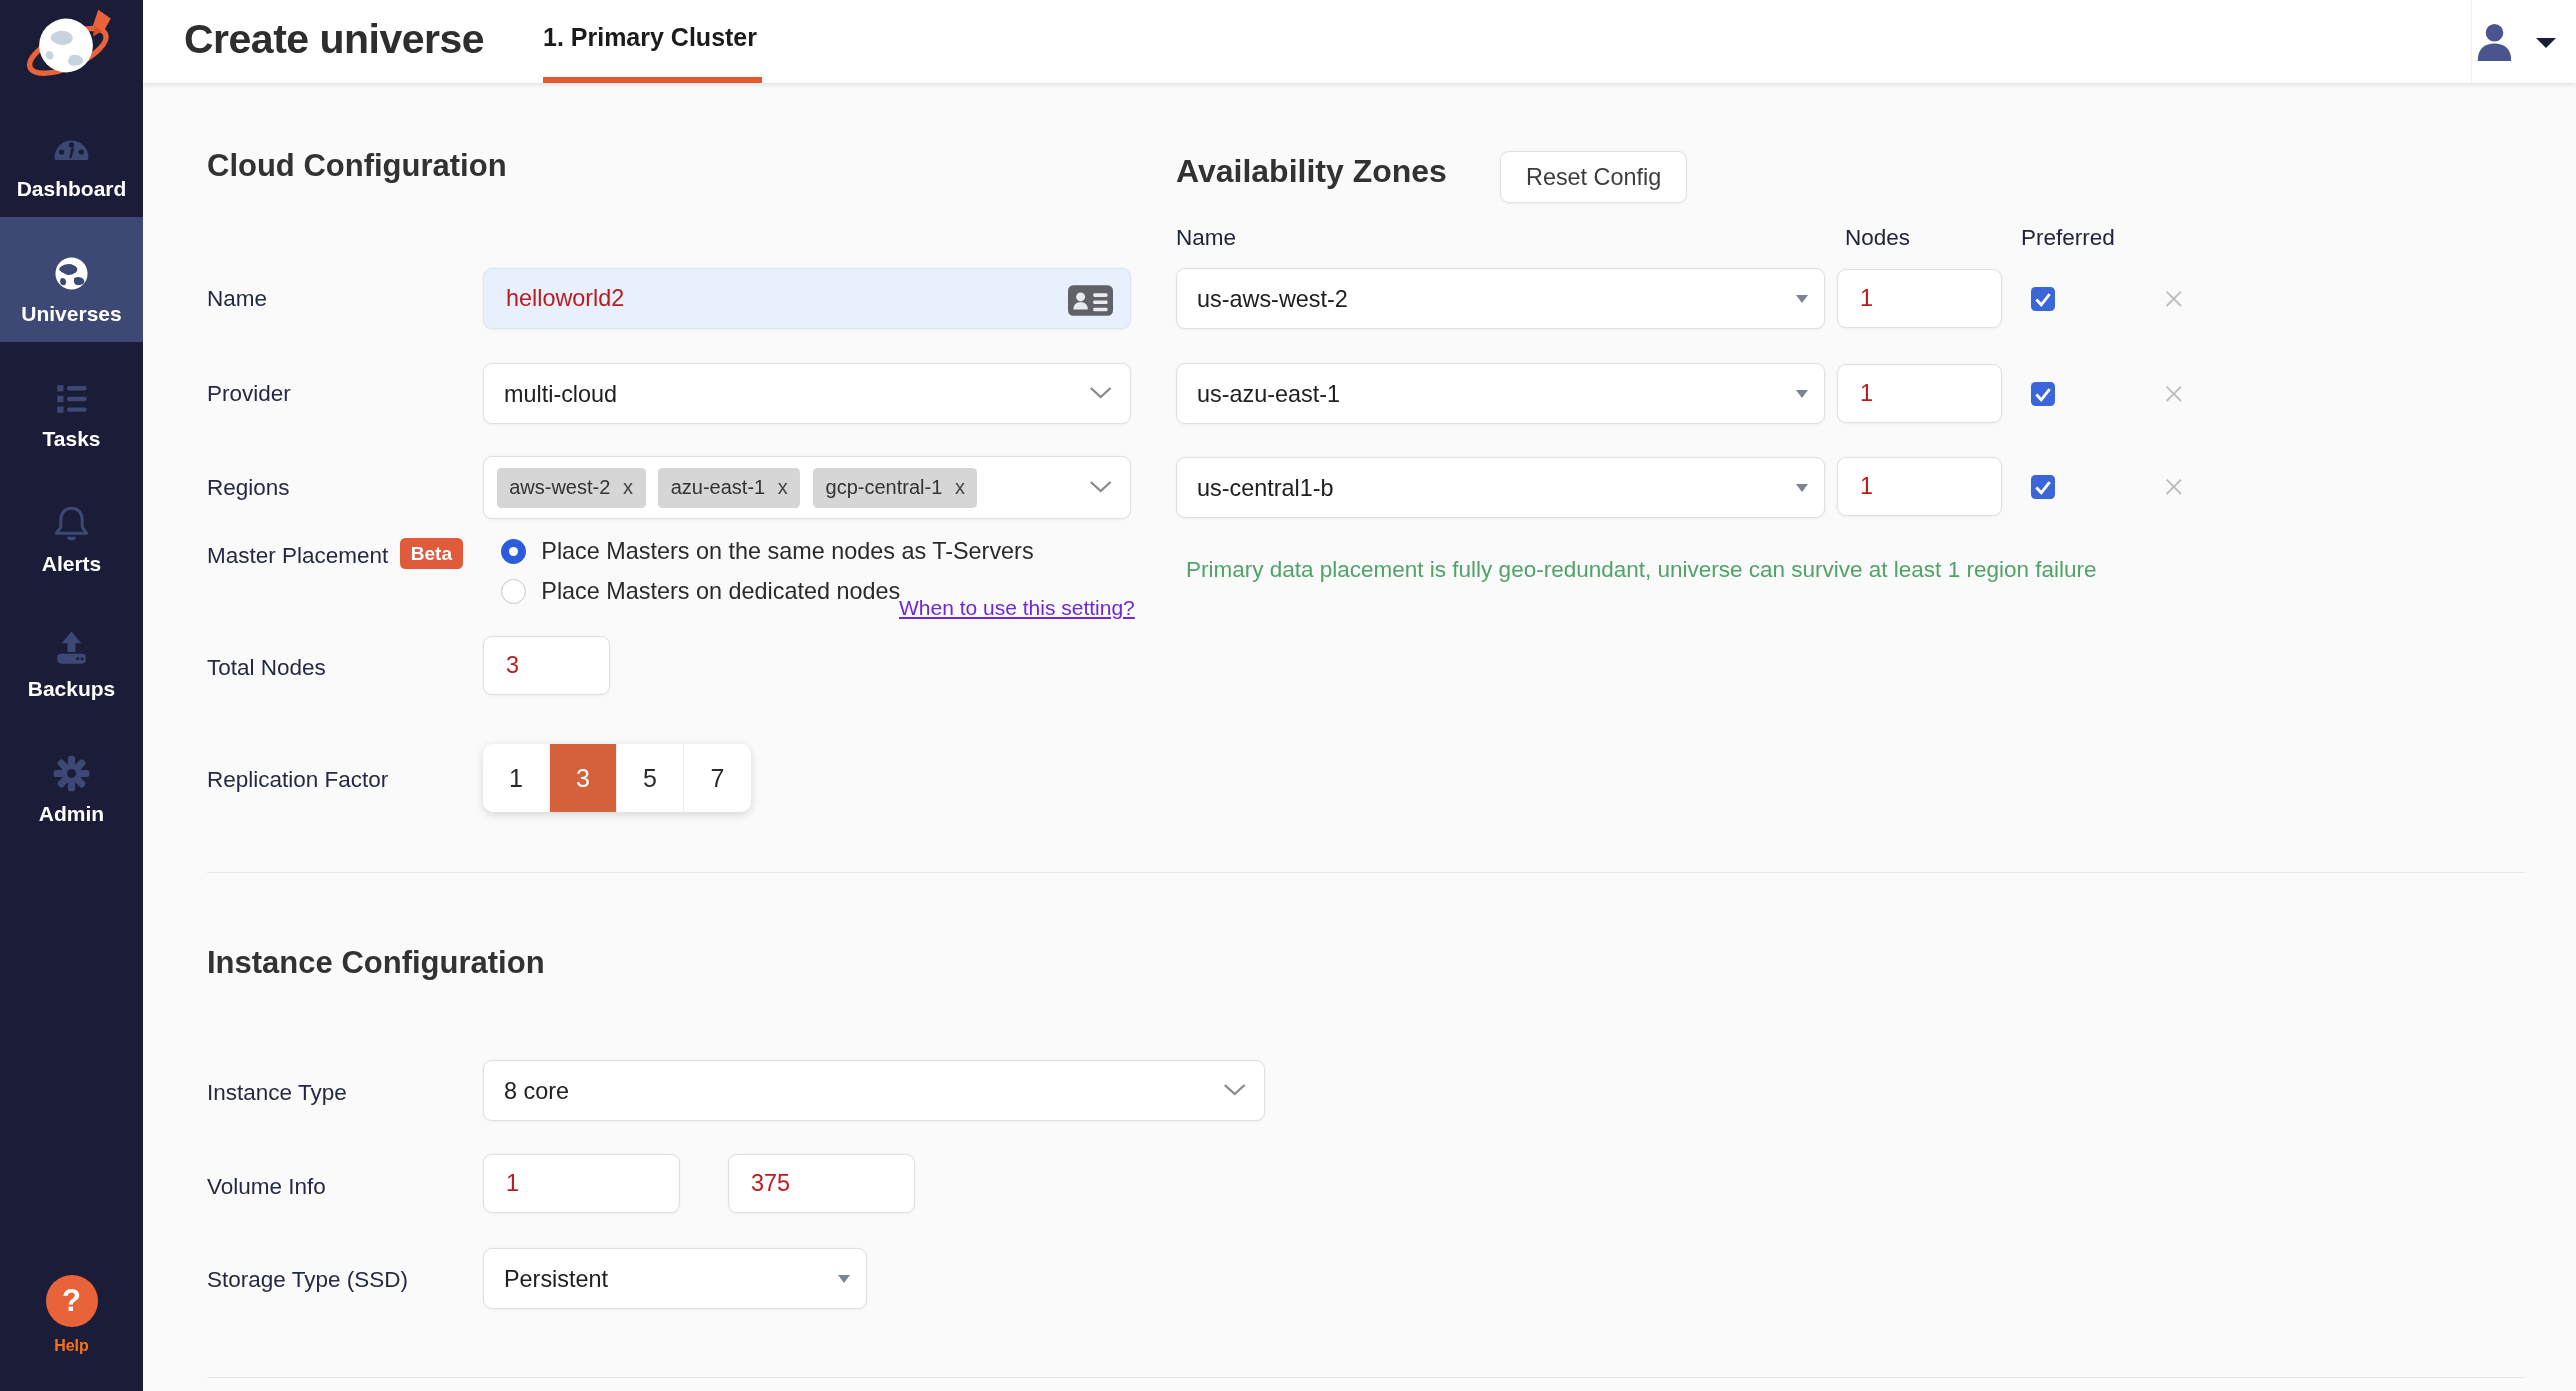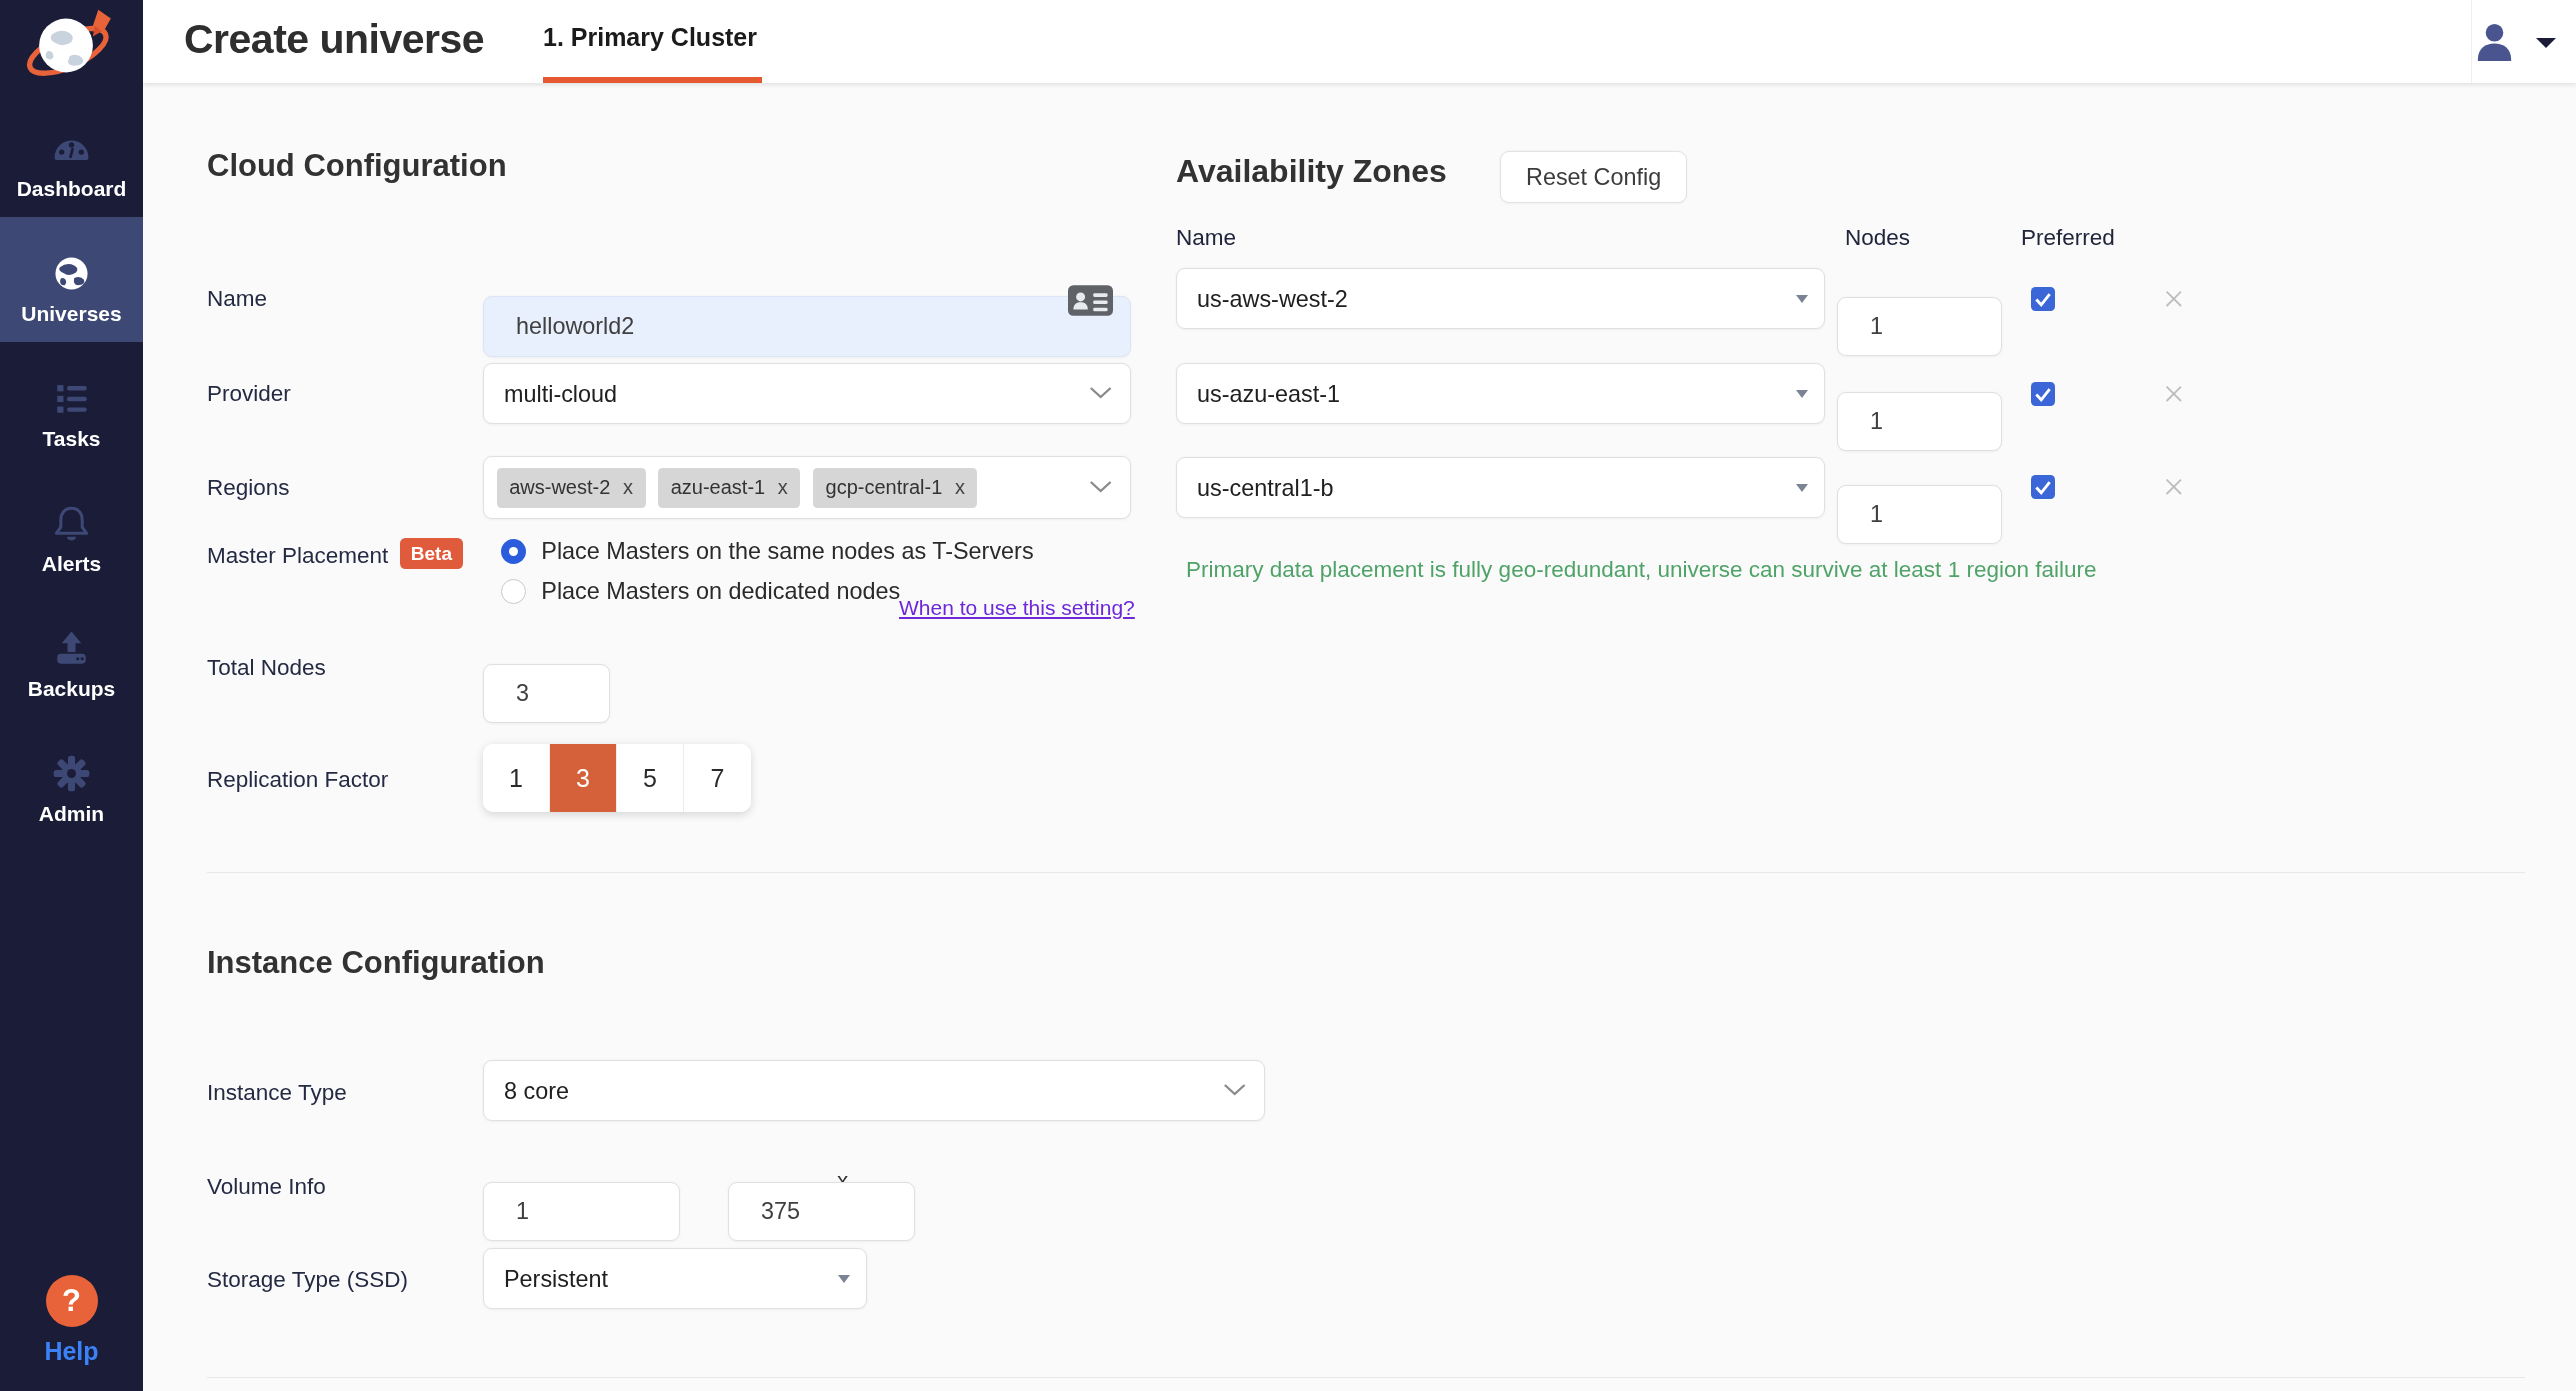--- a/index.html
+++ b/index.html
@@ -10,21 +10,21 @@
   
   .sidebar { position:absolute; left:0; top:0; width:143px; height:1392px; background:#1A1C38; z-index:30; }
   .logo { position:absolute; left:23.4px; top:3.6px; width:95px; height:83px; cursor:pointer; }
   .nav { position:absolute; left:0; top:92px; width:158px; }
   .nav-item { position:relative; width:143px; height:125px; text-align:center; cursor:pointer; }
   .nav-item.active { background:#3E4875; }
   .nav-icon { position:absolute; left:0; right:0; top:34px; height:45px; display:flex; align-items:center; justify-content:center; }
   .nav-label { position:absolute; left:0; right:0; top:85px; color:#ffffff; font-size:21px; font-weight:600; }
   .help-item { position:absolute; left:0; bottom:9px; width:143px; height:113px; text-align:center; cursor:pointer; }
   .help-circle { position:absolute; left:50%; top:5.4px; transform:translateX(-50%); width:52px; height:52px; border-radius:50%; background:#E8633A; color:#fff; font-size:31px; font-weight:bold; line-height:52px; }
-  .help-label { position:absolute; left:0; right:0; top:67px; color:#3b82f6; font-size:25px; font-weight:600; }
+  .help-label { position:absolute; left:0; right:0; top:67px; color:#f97316; font-size:16px; font-weight:600; }
 
   
   .topbar { position:absolute; left:143px; top:0; width:2433px; height:83px; background:#fff; box-shadow:0 1.8px 4.5px rgba(0,0,0,0.10); z-index:20; }
   .page-title { position:absolute; left:41px; top:16px; font-size:41px; font-weight:bold; color:#2E2E2E; letter-spacing:-0.5px; }
   .tab { position:absolute; top:0; height:83px; cursor:pointer; }
   .tab .tab-text { position:absolute; left:0; top:23.4px; white-space:nowrap; font-size:25px; font-weight:bold; }
   .tab-underline { position:absolute; left:0; bottom:0; width:100%; height:6.3px; }
   .tab-primary { left:400px; width:219px; }
   .tab-primary .tab-text { color:#1B1B1B; }
   .tab-primary .tab-underline { background:#E4592F; }
@@ -33,21 +33,21 @@
   .tab-replica .tab-underline { background:#EDEDED; }
   .topbar-vline { position:absolute; right:104px; top:0; width:0.9px; height:83px; background:#EFEFEF; }
   .user-menu { position:absolute; right:20px; top:20px; width:83px; height:43px; cursor:pointer; }
   .user-caret { position:absolute; right:0; top:18px; width:0; height:0; border-left:10px solid transparent; border-right:10px solid transparent; border-top:10.8px solid #1A1C38; }
 
   
   .content { position:absolute; left:143px; top:83px; width:2433px; height:1309px; background:#FAFAFA; }
   .section-heading { position:absolute; font-weight:bold; color:#323232; }
   .form-label { position:absolute; font-size:22.5px; color:#252A43; white-space:nowrap; }
 
-  .field { border:0.9px solid #E0E0E0; border-radius:9px; background:#fff; font-family:"Liberation Sans",sans-serif; font-size:23.4px; color:#404040; padding-left:32px; outline:none; box-shadow:0 0.9px 2.7px rgba(0,0,0,0.05);margin-top:28px; }
+  .field { border:0.9px solid #E0E0E0; border-radius:9px; background:#fff; font-family:"Liberation Sans",sans-serif; font-size:23.4px; color:#b91c1c; padding-left:22px; outline:none; box-shadow:0 0.9px 2.7px rgba(0,0,0,0.05); }
   .select-box { position:absolute; background:#fff; border:0.9px solid #E0E0E0; border-radius:9px; box-shadow:0 0.9px 2.7px rgba(0,0,0,0.05); cursor:pointer; }
   .select-text { position:absolute; left:20px; top:50%; transform:translateY(-50%); font-size:23.4px; color:#202020; white-space:nowrap; }
   .chevron { position:absolute; right:18px; top:50%; transform:translateY(-50%); }
   .tri-caret { position:absolute; right:16px; top:50%; margin-top:-3.6px; width:0; height:0; border-left:6.3px solid transparent; border-right:6.3px solid transparent; border-top:8px solid #7B8494; }
 
   .name-input { position:absolute; left:340px; top:185px; width:648px; height:61px; background:#E8EFFD; border:0.9px solid #DCE5F8; }
   .autofill-icon { position:absolute; left:925px; top:202px; width:45px; height:31px; }
 
   .chip { display:inline-flex; align-items:center; height:40px; background:#D6D6D6; border-radius:4.5px; padding:0 12.6px; margin-right:12.6px; cursor:pointer; }
   .chip-text { font-size:20px; color:#333; }

